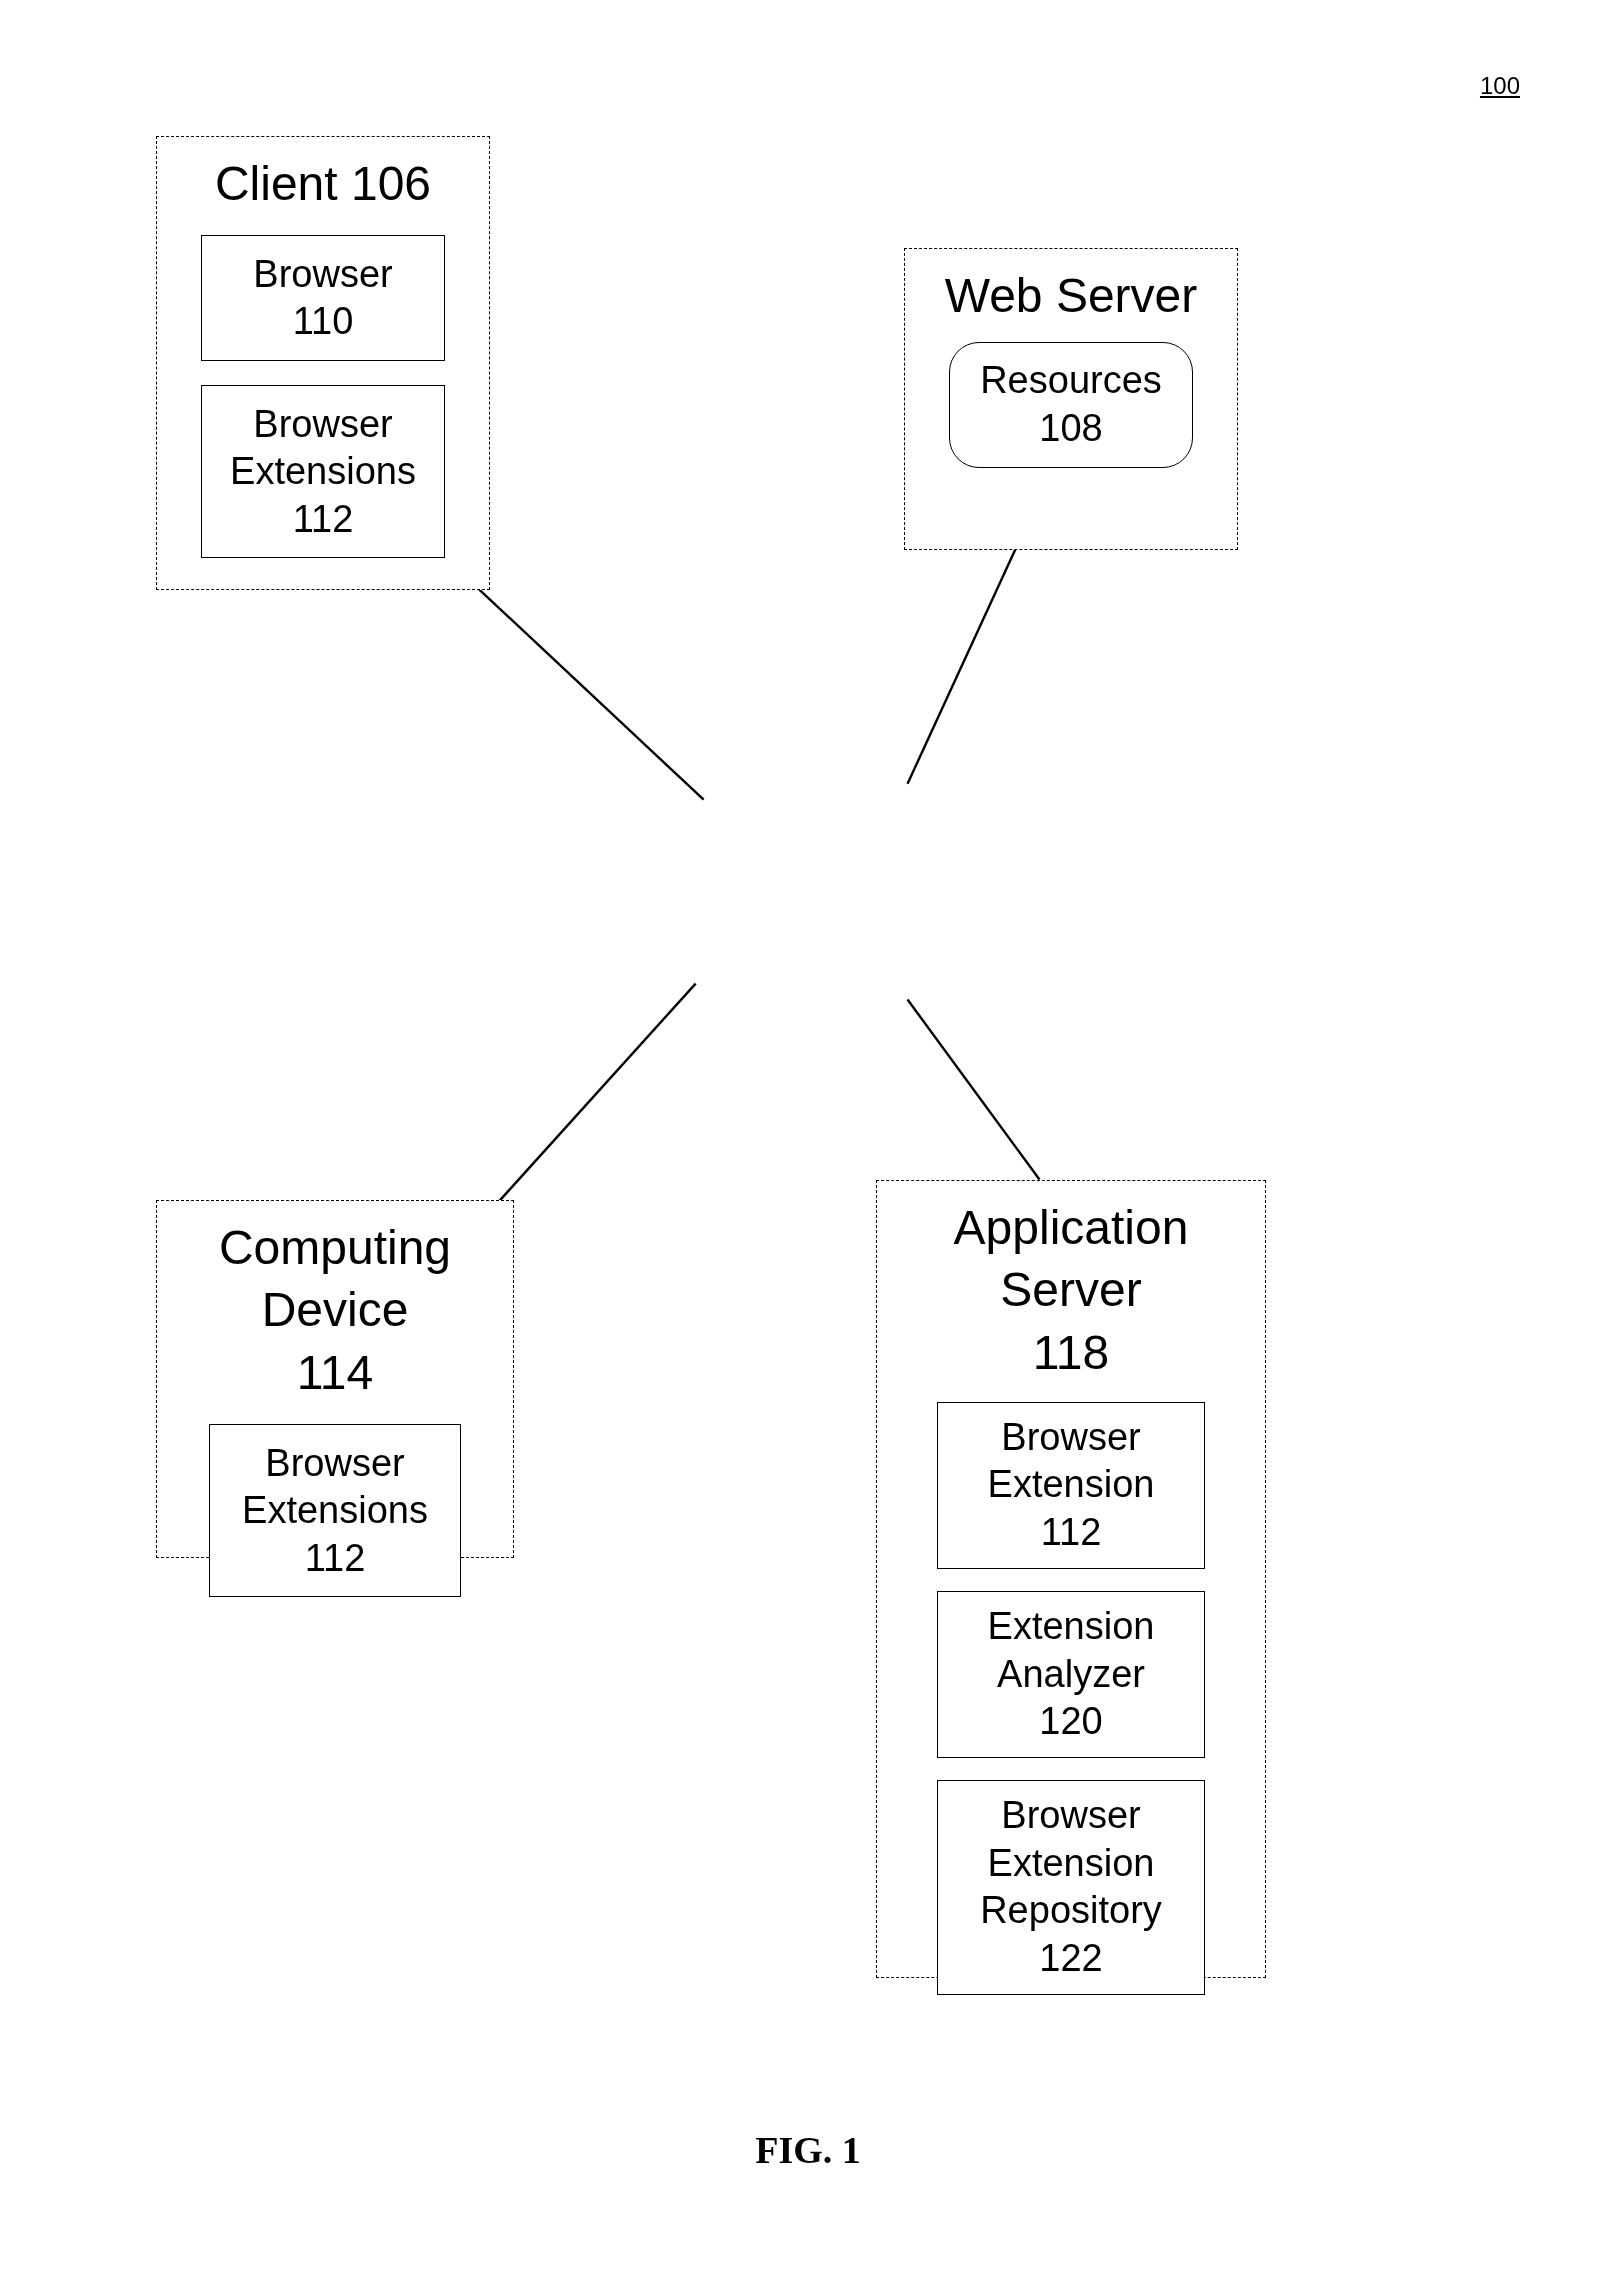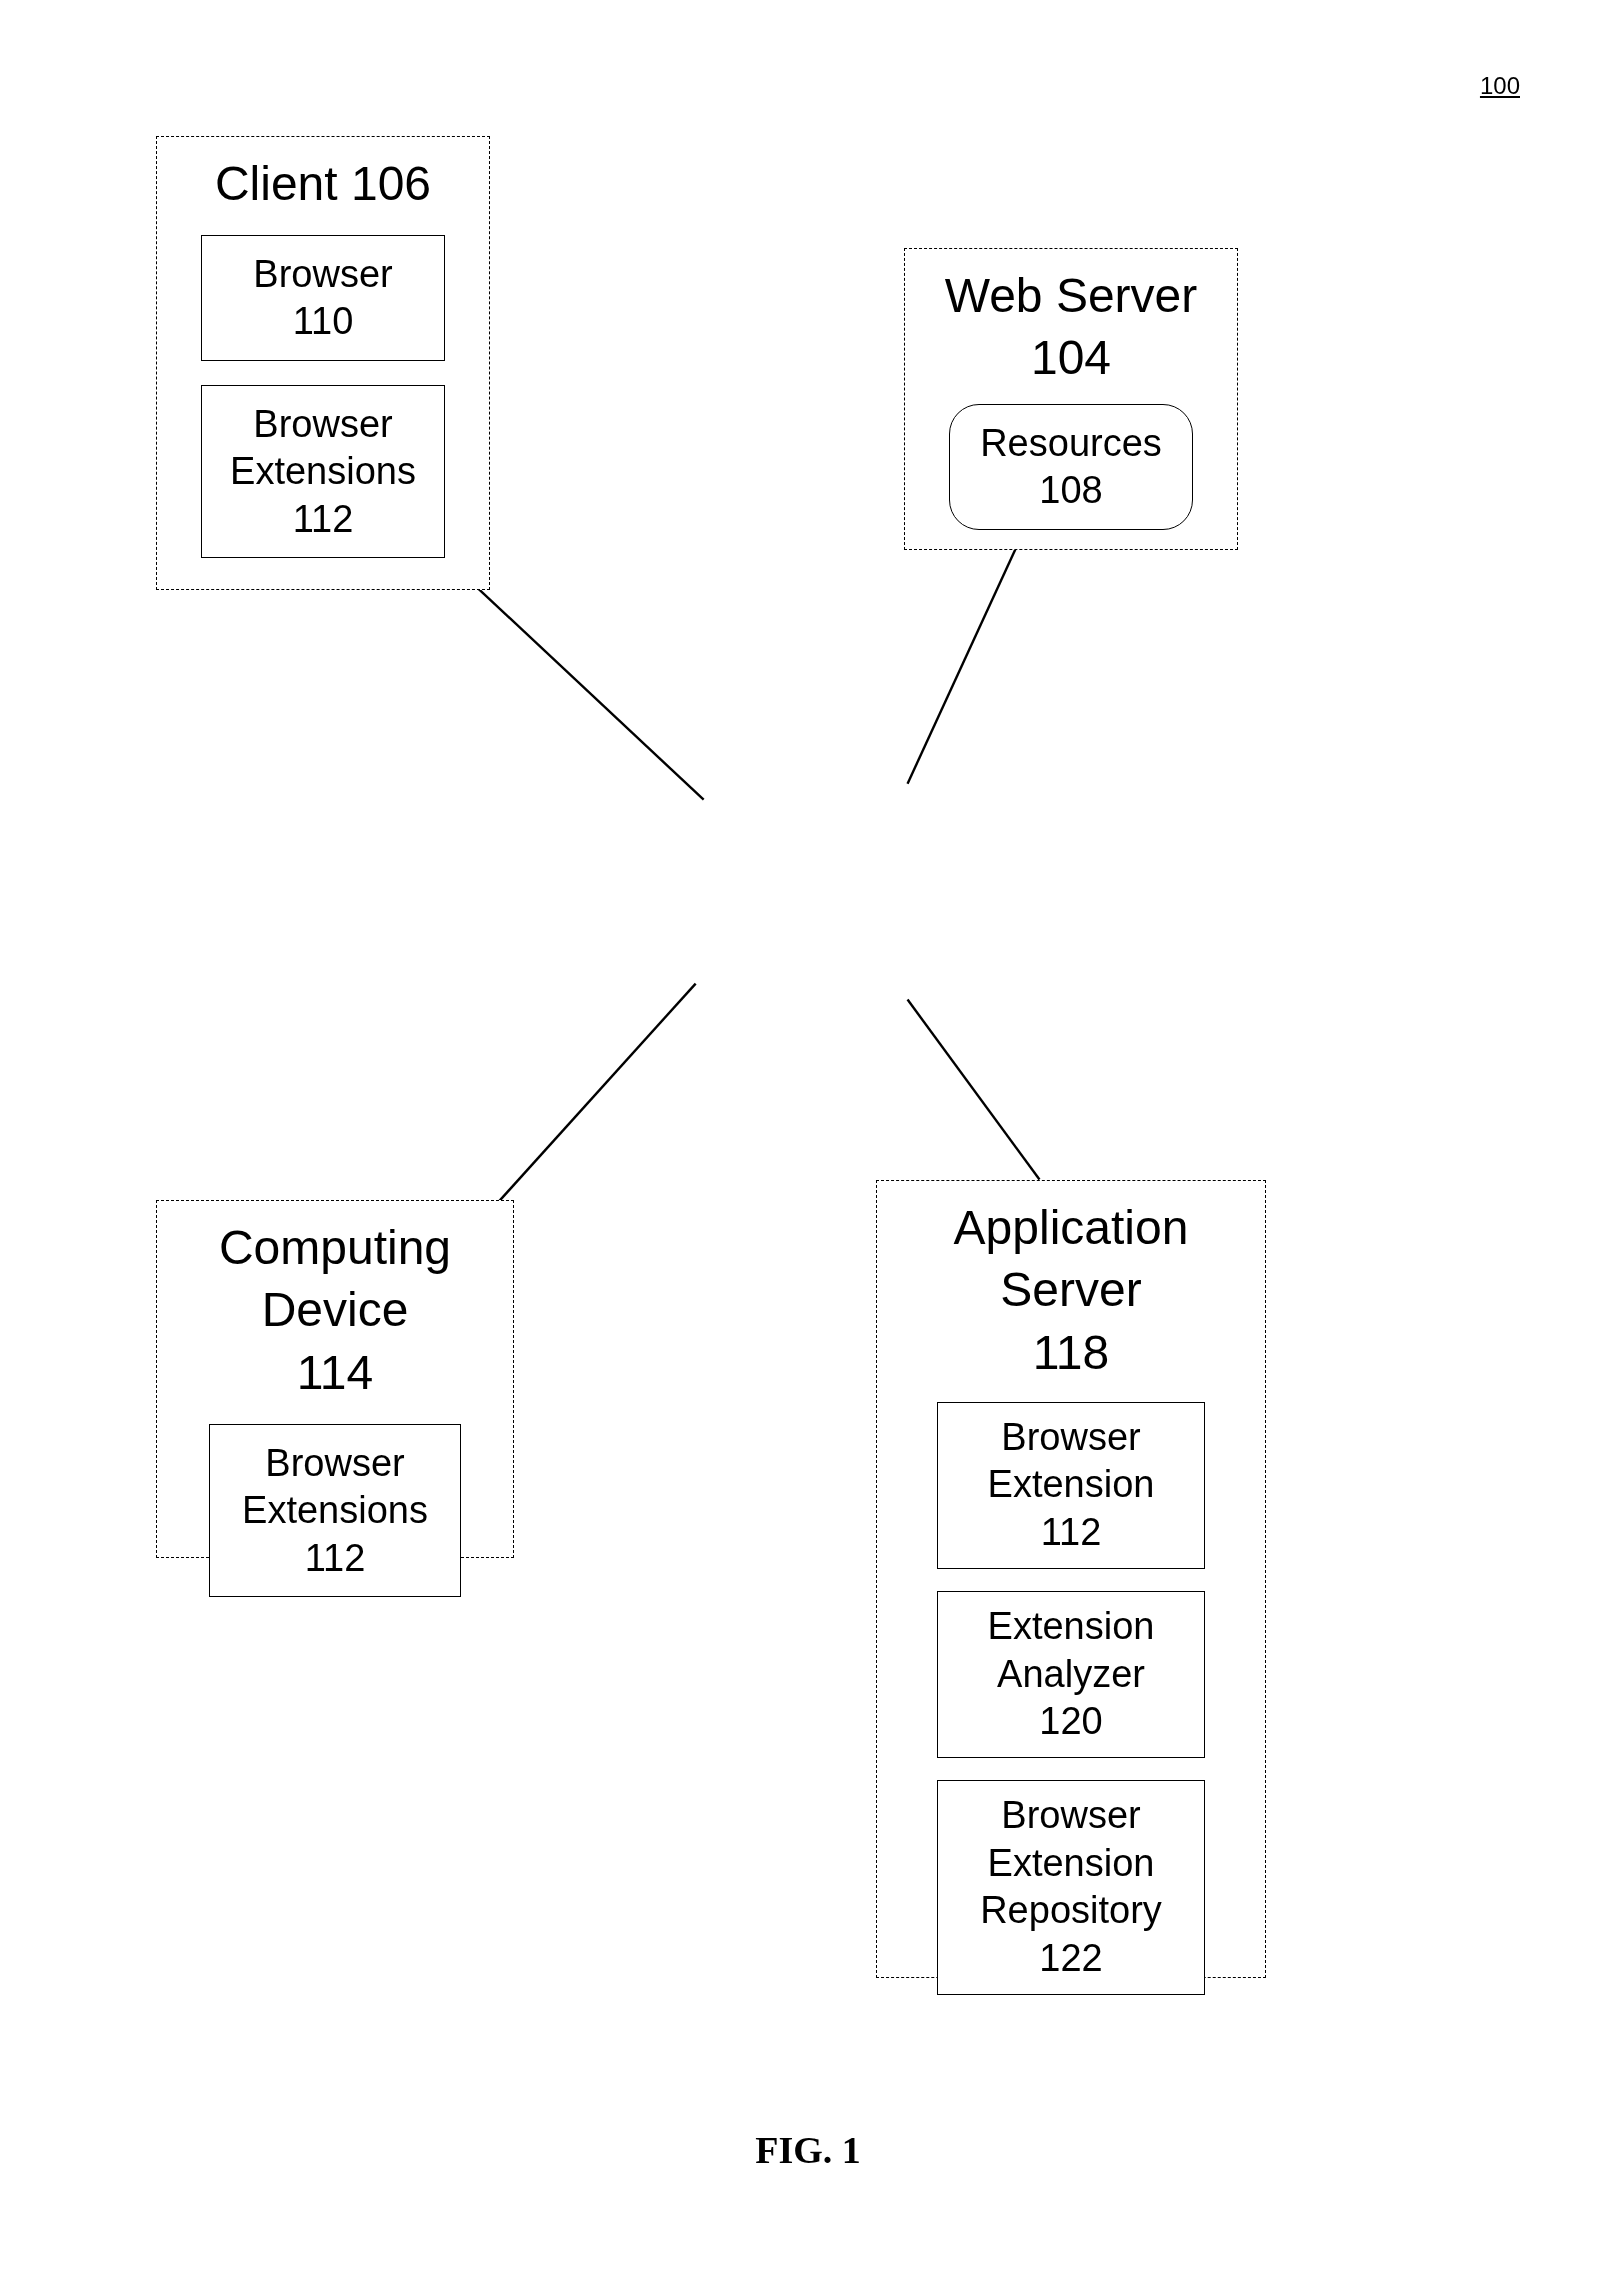--- a/index.html
+++ b/index.html
@@ -85,21 +85,20 @@
     </div>
     <div class="inner" style="margin:24px 44px 0 44px; padding:14.4px 0;">
       <div>Browser</div>
       <div>Extensions</div>
       <div>112</div>
     </div>
   </div>
 
   <div class="outer" style="left:904px; top:248px; width:332px; height:284px; padding-top:16px;">
     <div class="outer-title">Web Server</div>
-    <div class="outer-title">104</div>
     <div class="inner" style="margin:14.4px 44px 0 44px; padding:14.4px 0;border-radius:30px;">
       <div>Resources</div>
       <div>108</div>
     </div>
   </div>
 
   <div class="outer" style="left:156px; top:1200px; width:356px; height:340px; padding-top:16px;">
     <div class="outer-title">Computing Device</div>
     <div class="outer-title">114</div>
     <div class="inner" style="margin:20px 52px 0 52px; padding:14.4px 0;">

